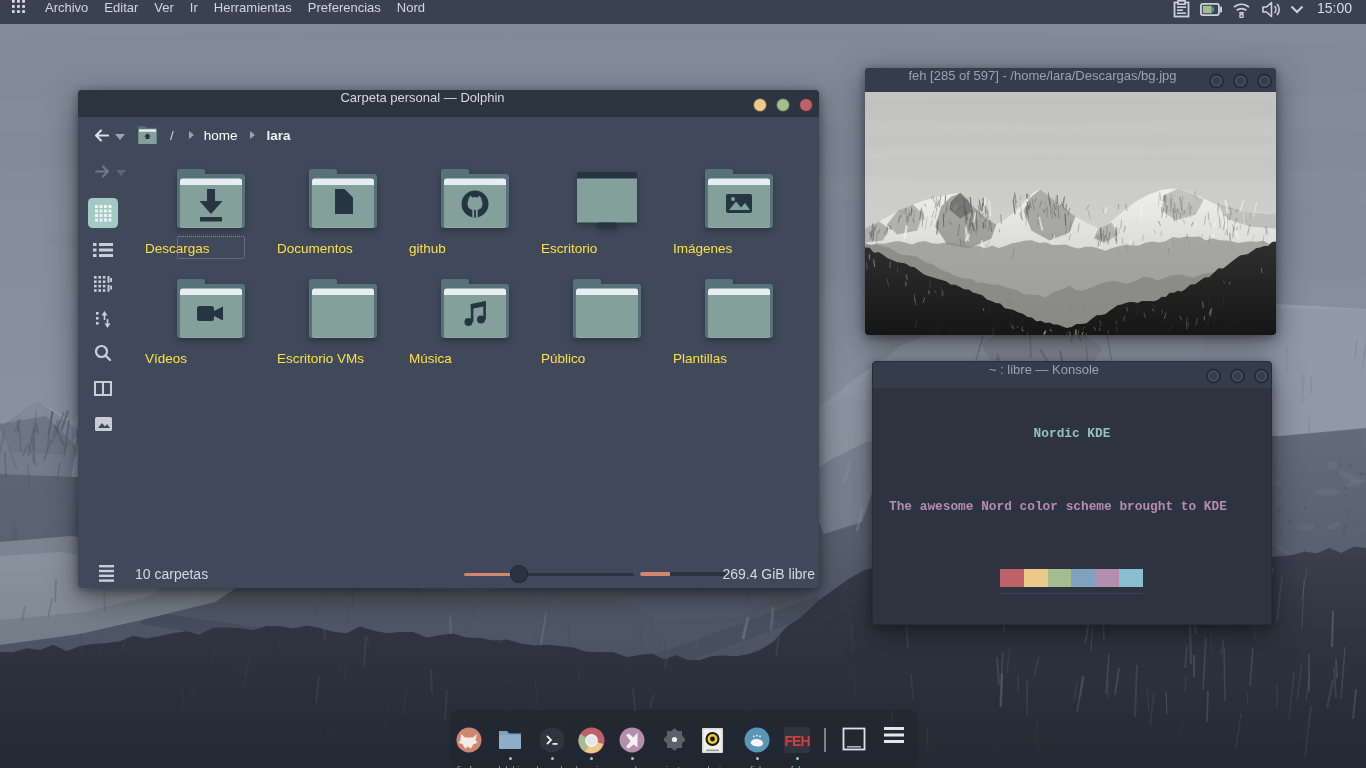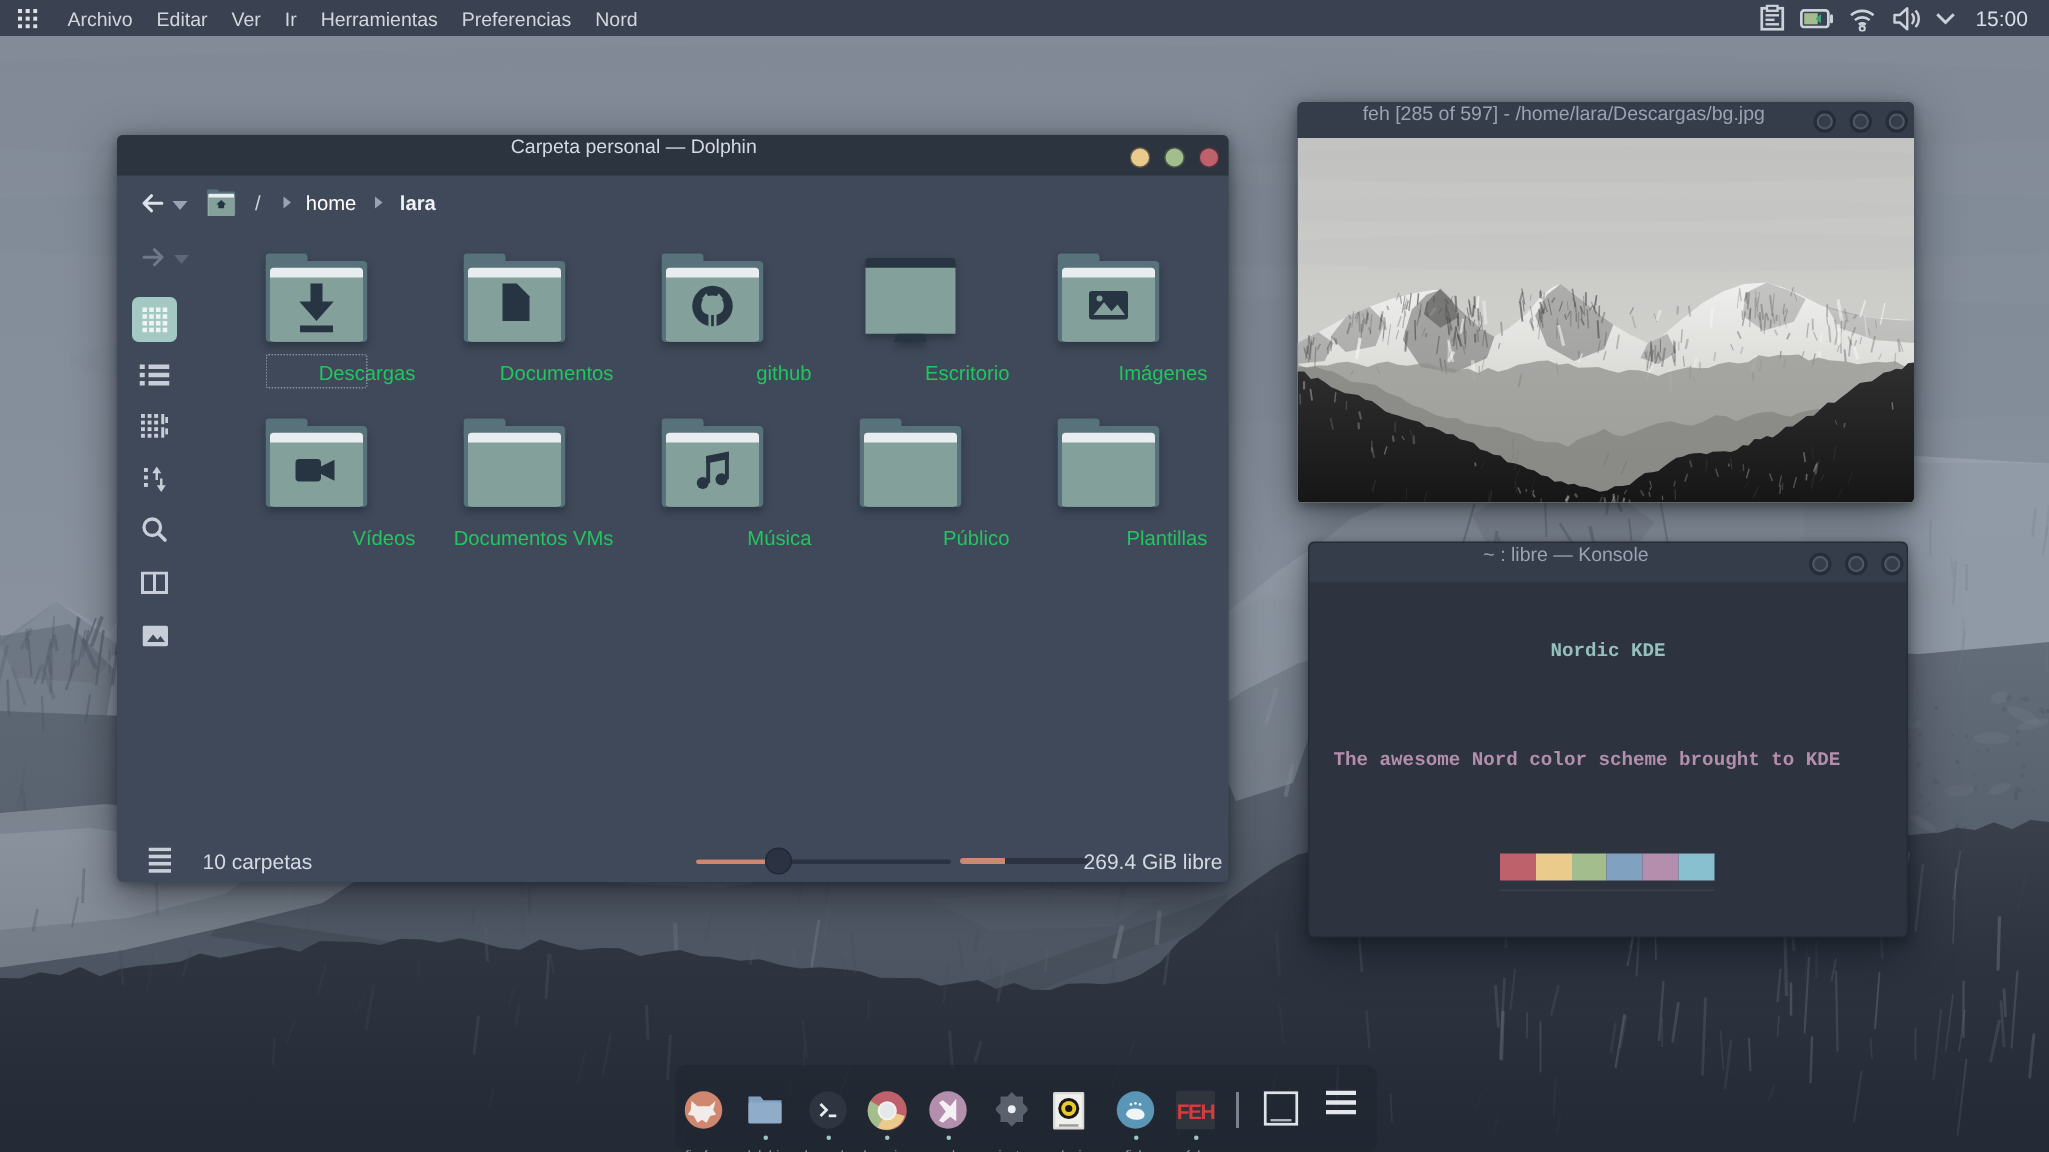--- a/index.html
+++ b/index.html
@@ -1,19 +1,19 @@
 <!DOCTYPE html>
 <html><head><meta charset="utf-8"><style>
 *{margin:0;padding:0;box-sizing:border-box}
 html,body{width:1366px;height:768px;overflow:hidden;font-family:"Liberation Sans",sans-serif}
 body{position:relative;background:#828b98}
 #wall{position:absolute;left:0;top:0}
 
 #panel{position:absolute;left:0;top:0;width:1366px;height:24px;background:#3a4150;
- display:flex;align-items:center;color:#d2d7df;font-size:13.5px}
+ display:flex;align-items:flex-start;color:#d2d7df;font-size:13.5px}
 #panel .menu{margin-left:20px;display:flex;gap:16px;font-size:13px}
 #panel .tray{margin-left:auto;display:flex;align-items:center;gap:10px;margin-right:7px}
 #panel .clock{font-size:14px;color:#d8dee9;margin-left:6px;margin-right:14px}
 .gridico{margin-left:12px;width:13px;height:13px}
 
 .win{position:absolute;border-radius:4px;box-shadow:0 10px 30px rgba(10,14,20,.5),0 2px 8px rgba(10,14,20,.4)}
 .tbar{position:relative;display:flex;justify-content:center;color:#c3cad6}
 .tbar .tt{font-size:13px;padding-right:56px}
 .btns{position:absolute;right:6px;top:calc(50% + 1px);transform:translateY(-50%);display:flex;gap:9px}
 .btns i{width:14px;height:14px;border-radius:50%;display:block}
@@ -22,21 +22,21 @@
 #dolphin{left:78px;top:90px;width:741px;height:498px;background:#3f4959;border-radius:4px}
 #dolphin .tbar{height:27px;background:#2c3440;border-radius:4px 4px 0 0;color:#d4dae3}
 #dolphin .tbar .tt{padding-right:52px}
 #dolphin .btns i{border:1.5px solid rgba(20,26,36,.65)}
 .dtool{position:absolute;left:0;top:26px;width:100%;height:42px}
 .caret{position:absolute;width:0;height:0;border-left:5px solid transparent;border-right:5px solid transparent;border-top:6px solid #9aa3b2}
 .crumb{position:absolute;left:60px;top:36px;display:flex;align-items:center;color:#ccd3dc;font-size:13.5px}
 .sidebar{position:absolute;left:0;top:0;width:140px}
 .sbi{position:absolute;left:10px;width:30px;height:30px;display:flex;align-items:center;justify-content:center}
 .selbox{background:#a3c9c2;border-radius:4.5px}
-.fitem{position:absolute;width:132px;text-align:right;color:#22c55e;font-size:13.5px}
+.fitem{position:absolute;width:132px;text-align:left;color:#fde047;font-size:13.5px}
 .fitem svg.fico{width:68px;height:61px;display:block;margin:0 auto;filter:drop-shadow(0 3px 3px rgba(10,15,22,.35))}
 .fitem .lbl{margin-top:12px;line-height:15px}
 .statbar{position:absolute;left:0;bottom:0;width:100%;height:40px;color:#d4dae2;font-size:14px}
 
 #feh{left:865px;top:68px;width:411px;height:267px;background:#353d4b}
 #feh .tbar{height:24px;background:#353d4b;border-radius:4px 4px 0 0;color:#9aa3b2}
 #feh svg{display:block;border-radius:0 0 3px 3px}
 
 #konsole{left:872px;top:361px;width:400px;height:264px;background:#2d333f;border:1px solid #262d38}
 #konsole .tbar{height:26px;background:#353d4b;border-radius:4px 4px 0 0;color:#9aa3b2}
@@ -718,21 +718,21 @@
         <use href="#fol"></use>
         <rect x="20" y="28" width="17" height="15" rx="2.5" fill="#273542"></rect>
         <path d="M37,33 l9,-4.5 v14 l-9,-4.5 z" fill="#273542"></path>
       </svg>
       <div class="lbl">Vídeos</div>
     </div>
 <div class="fitem" style="left:199px;top:188px">
       <svg class="fico" viewBox="0 0 68 61">
         <use href="#fol"></use>
       </svg>
-      <div class="lbl">Documentos VMs</div>
+      <div class="lbl">Escritorio VMs</div>
     </div>
 <div class="fitem" style="left:331px;top:188px">
       <svg class="fico" viewBox="0 0 68 61">
         <use href="#fol"></use>
         <circle cx="27.5" cy="44" r="4" fill="#273542"></circle>
         <circle cx="40" cy="41.5" r="4" fill="#273542"></circle>
         <rect x="29.8" y="26" width="2.6" height="18" fill="#273542"></rect>
         <rect x="42.3" y="23.5" width="2.6" height="18" fill="#273542"></rect>
         <path d="M29.8,26 l15.1,-3 v5 l-15.1,3 z" fill="#273542"></path>
       </svg>

